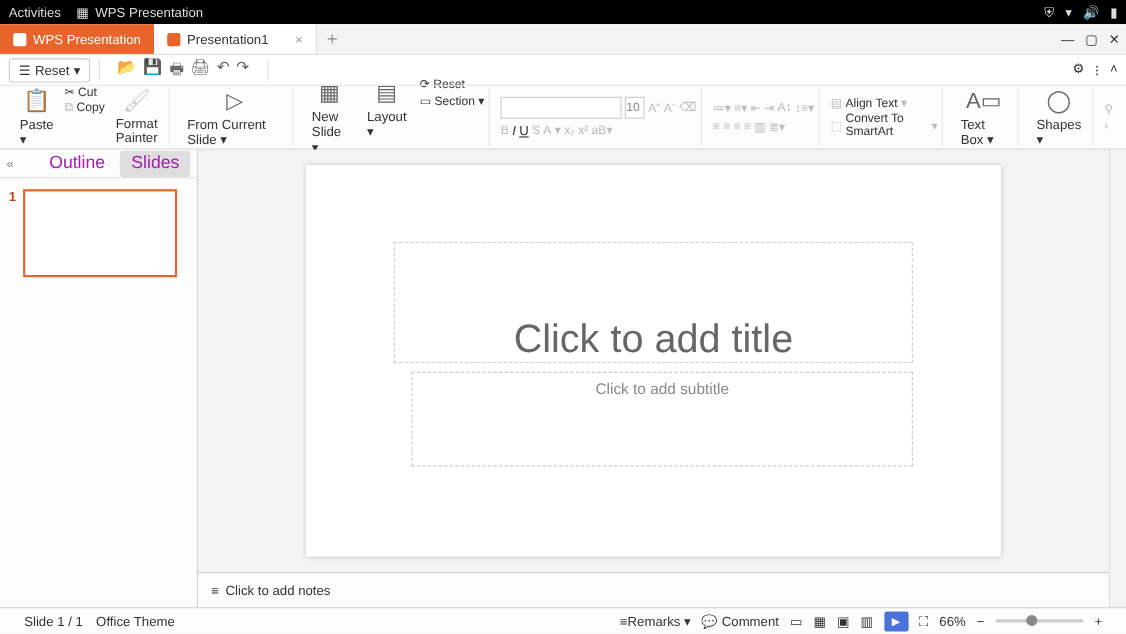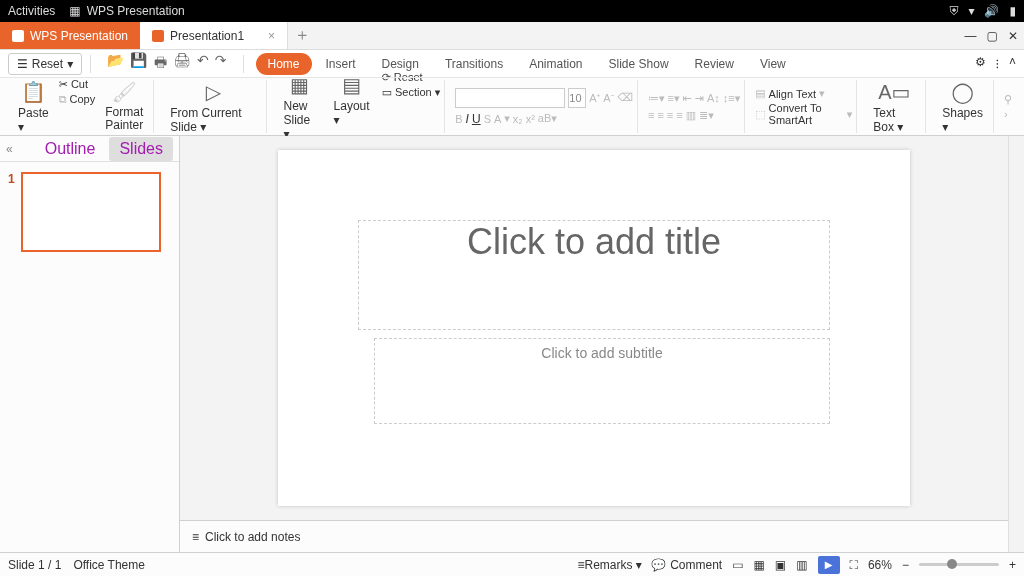--- a/index.html
+++ b/index.html
@@ -47,26 +47,26 @@
 .sidehead .coll{color:#888;margin-right:auto}
 .sidetab{padding:3px 10px;font-size:16px;color:#a21caf}
 .sidetab.active{background:#dedede;border-radius:3px}
 .thumbs{flex:1;padding:10px 8px}
 .thumbwrap{display:flex;gap:6px}
 .thumbwrap .num{color:#c04a1a;font-size:12px;font-weight:bold}
 .thumb{width:140px;height:80px;background:#fff;border:2px solid #e9642a}
 .canvas{flex:1;display:flex;flex-direction:column;background:#f3f3f3;min-width:0}
 .slidearea{flex:1;display:flex;align-items:center;justify-content:center;position:relative}
 .slide{width:632px;height:356px;background:#fff;box-shadow:0 0 4px rgba(0,0,0,.2);position:relative}
-.titlebox{position:absolute;left:80px;right:80px;top:70px;height:110px;border:1px dashed #ccc;display:flex;align-items:flex-start;justify-content:center}
+.titlebox{position:absolute;left:80px;right:80px;top:70px;height:110px;border:1px dashed #ccc;display:flex;align-items:flex-end;justify-content:center}
 .titlebox span{font-size:36px;color:#666}
 .subbox{position:absolute;left:96px;right:80px;top:188px;height:86px;border:1px dashed #ccc;text-align:center;padding-top:6px}
 .subbox span{font-size:14px;color:#888}
 .notes{height:32px;border-top:1px solid #d0d0d0;background:#fcfcfc;display:flex;align-items:center;padding:0 12px;color:#888;gap:6px}
-.statusbar{height:24px;border-top:1px solid #d0d0d0;display:flex;align-items:center;padding:0 8px;font-size:11px;color:#555;gap:12px;background:#fcfcfc}
+.statusbar{height:24px;border-top:1px solid #d0d0d0;display:flex;align-items:center;padding:0 22px;font-size:11px;color:#555;gap:12px;background:#fcfcfc}
 .statusbar .right{margin-left:auto;display:flex;align-items:center;gap:10px}
 .playbtn{width:22px;height:18px;background:#4a72d8;color:#fff;display:flex;align-items:center;justify-content:center;border-radius:2px;font-size:10px}
 .zoomslider{width:80px;height:3px;background:#ccc;position:relative;border-radius:2px}
 .zoomslider::after{content:"";position:absolute;left:28px;top:-4px;width:10px;height:10px;border-radius:50%;background:#888}
 .rightstrip{width:16px;background:#f3f3f3;border-left:1px solid #e0e0e0}
 </style>
 </head>
 <body>
 
 <div class="topbar">
@@ -103,30 +103,20 @@
   <div class="sep"></div>
   <div class="qicons">
     <span>📂</span>
     <span>💾</span>
     <span>🖶</span>
     <span>🖨</span>
     <span>↶</span>
     <span>↷</span>
   </div>
   <div class="sep"></div>
-  <div class="tabs">
-    <div class="rtab active">Home</div>
-    <div class="rtab">Insert</div>
-    <div class="rtab">Design</div>
-    <div class="rtab">Transitions</div>
-    <div class="rtab">Animation</div>
-    <div class="rtab">Slide Show</div>
-    <div class="rtab">Review</div>
-    <div class="rtab">View</div>
-  </div>
   <div class="rightico">
     <span>⚙</span>
     <span>⁝</span>
     <span>˄</span>
   </div>
 </div>
 
 <div class="ribbon">
   <div class="rgroup">
     <div style="display:flex;gap:4px">

